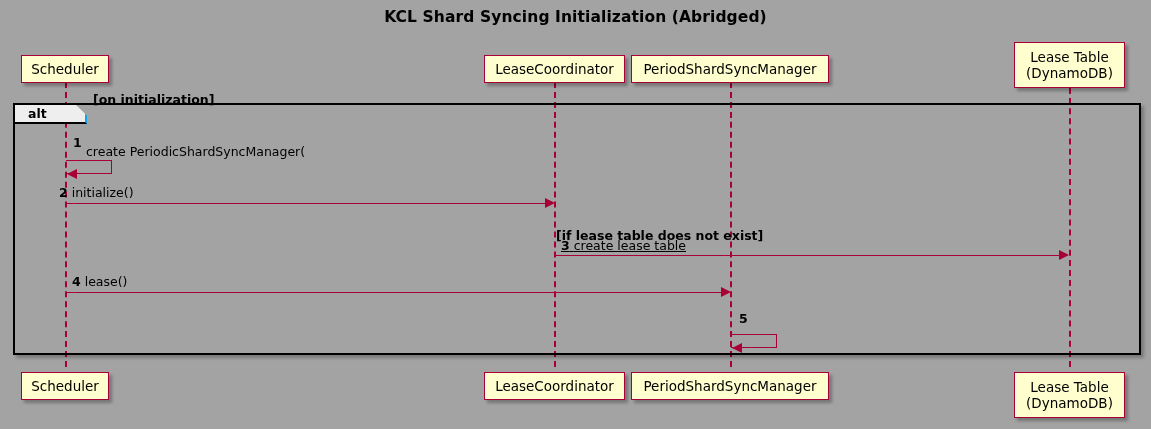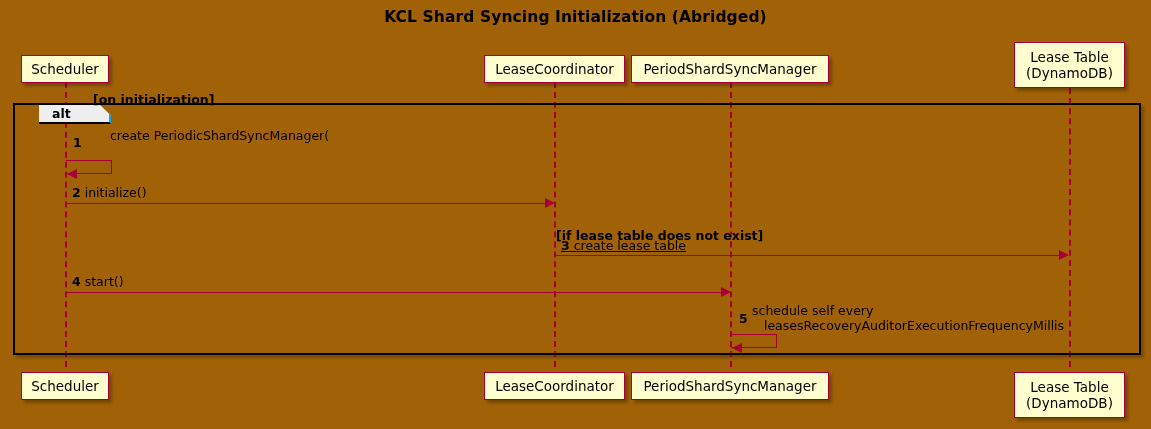--- a/index.html
+++ b/index.html
@@ -8,21 +8,21 @@
     background: #ffffff;
   }
   body {
     font-family: "DejaVu Sans", "Liberation Sans", sans-serif;
     -webkit-font-smoothing: antialiased;
   }
   #diagram {
     position: relative;
     width: 1151px;
     height: 429px;
-    background: #a16207;
+    background: #a3a3a3;
     overflow: hidden;
   }
 
   
   .diagram-title {
     position: absolute;
     left: 0;
     top: 8px;
     width: 1151px;
     text-align: center;
@@ -76,21 +76,20 @@
     border-bottom: 2px solid #000000;
     font-size: 12.5px;
     font-weight: bold;
     color: #000000;
     display: flex;
     align-items: center;
     padding-left: 13px;
     padding-right: 26px;
     
     clip-path: polygon(0 0, calc(100% - 11px) 0, 100% 55%, 100% 100%, 0 100%);
-    margin-left: 24px;
   }
   .fragment-condition {
     position: absolute;
     font-size: 12.5px;
     font-weight: bold;
     color: #000000;
     white-space: nowrap;
   }
 
   
@@ -169,40 +168,39 @@
   <div class="participant" style="left:1014px; top:42px; width:111px; height:46px;">
     <span>Lease Table</span>
     <span>(DynamoDB)</span>
   </div>
 
   <div class="fragment" style="left:13px; top:103px; width:1128px; height:252px;">
     <div class="fragment-label" style="width:72px;">alt</div>
   </div>
   <div class="fragment-condition" style="left:93px; top:92px;">[on initialization]</div>
 
-  <div class="msg-multiline" style="left:86px; top:128px;margin-left:24px;"><span>create PeriodicShardSyncManager(</span><br></div>
+  <div class="msg-multiline" style="left:86px; top:144px;"><span>create PeriodicShardSyncManager(</span><br></div>
   <div class="msg-label msg-num" style="left:73px; top:135px;">1</div>
   <div class="self-loop" style="left:66px; top:160px; width:46px; height:14px;"></div>
   <div class="arrow-left" style="left:67px; top:169px;"></div>
 
-  <div class="msg-label" style="left:72px; top:185px;"><span class="msg-num">2</span> <span>initialize()</span></div>
+  <div class="msg-label" style="left:59px; top:185px;"><span class="msg-num">2</span> <span>initialize()</span></div>
   <div class="msg-line" style="left:66px; top:203px; width:479px;"></div>
   <div class="arrow-right" style="left:545px; top:198px;"></div>
 
   <div class="fragment-condition" style="left:556px; top:228px;">[if lease table does not exist]</div>
 
   <div class="msg-label" style="left:561px; top:238px;text-decoration:underline;"><span class="msg-num">3</span> <span>create lease table</span></div>
   <div class="msg-line" style="left:555px; top:255px; width:504px;"></div>
   <div class="arrow-right" style="left:1059px; top:250px;"></div>
 
-  <div class="msg-label" style="left:72px; top:274px;"><span class="msg-num">4</span> <span>start()</span></div>
+  <div class="msg-label" style="left:72px; top:274px;"><span class="msg-num">4</span> <span>lease()</span></div>
   <div class="msg-line" style="left:66px; top:292px; width:655px;"></div>
   <div class="arrow-right" style="left:721px; top:287px;"></div>
 
-  <div class="msg-multiline" style="left:752px; top:303px;"><span>schedule self every</span><br><span>   leasesRecoveryAuditorExecutionFrequencyMillis</span></div>
   <div class="msg-label msg-num" style="left:739px; top:311px;">5</div>
   <div class="self-loop" style="left:731px; top:334px; width:46px; height:14px;"></div>
   <div class="arrow-left" style="left:732px; top:343px;"></div>
 
   <div class="participant" style="left:21px; top:372px; width:88px; height:28px;">
     <span>Scheduler</span>
   </div>
 
   <div class="participant" style="left:484px; top:372px; width:141px; height:28px;">
     <span>LeaseCoordinator</span>

